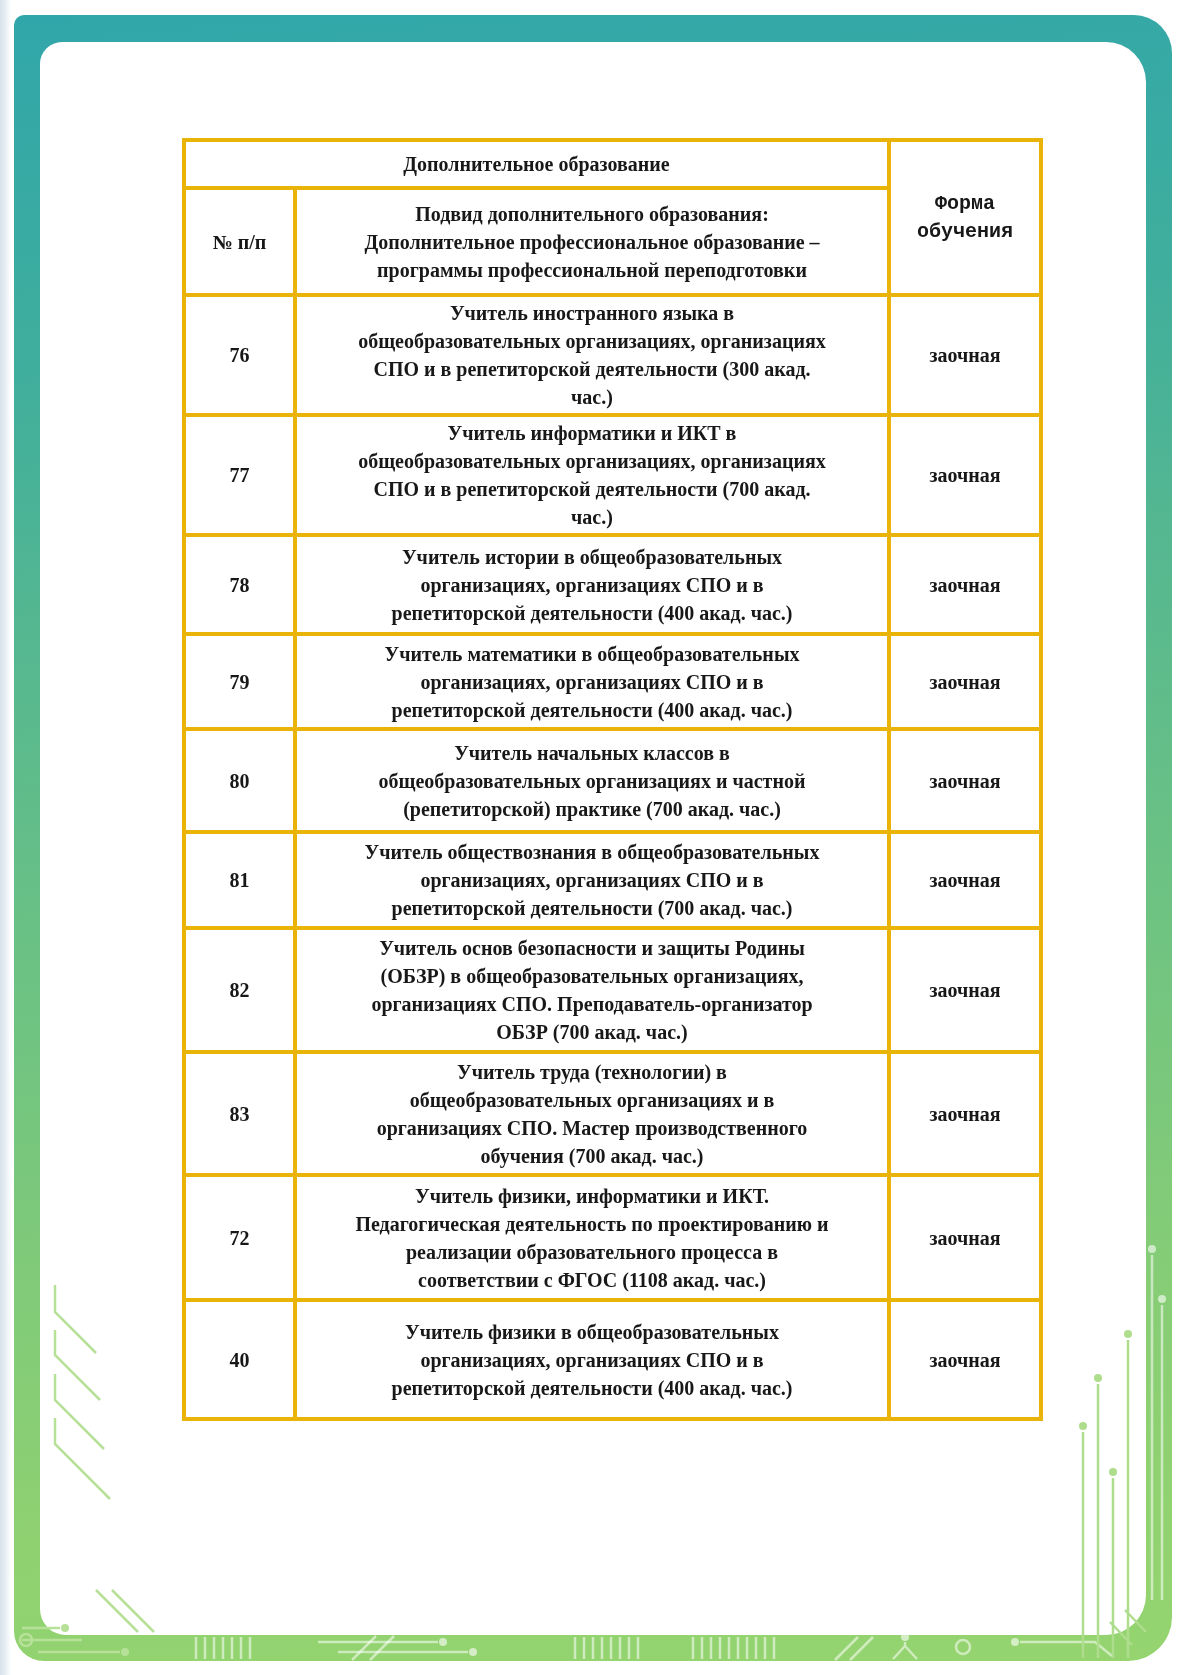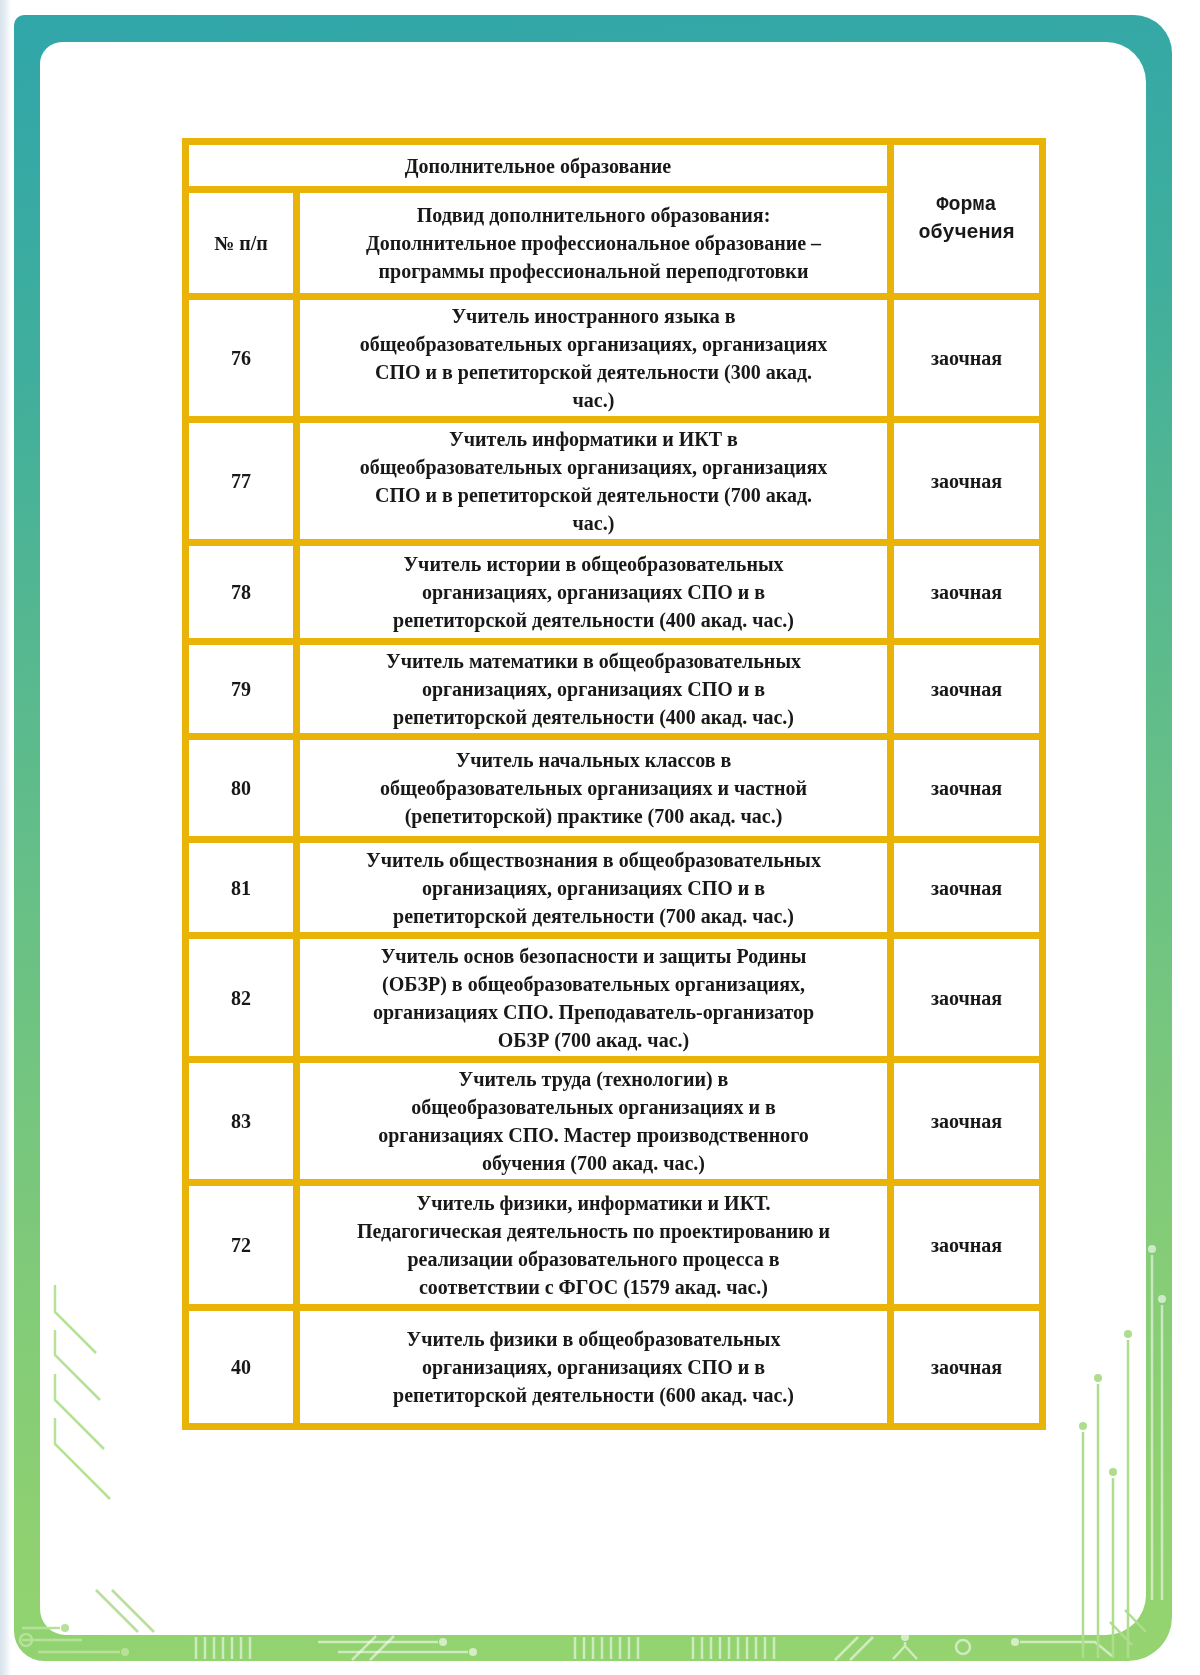--- a/index.html
+++ b/index.html
@@ -26,21 +26,21 @@
   }
   .circuits { position:absolute; left:0; top:0; pointer-events:none; }
 
   
   .edu-table {
     position:absolute; left:182px; top:138px; width:857px;
     border-collapse:collapse; table-layout:fixed;
     color:#181818;
   }
   .edu-table th, .edu-table td {
-    border:7px solid #eab308;
+    border:4px solid #eab308;
     font-weight:bold;
     font-size:20px; line-height:28px;
     text-align:center; vertical-align:middle;
     padding:2px 4px;
     overflow:hidden;
   }
   .edu-table { border:2px solid #404040; }
   .hrow1 { height:48px; }
   .hrow2 { height:107px; }
   .cell-form-header { padding-bottom:26px;font-family:Liberation Mono, monospace; }
@@ -183,24 +183,24 @@
 общеобразовательных организациях и в
 организациях СПО. Мастер производственного
 обучения (700 акад. час.)</td>
     <td class="form">заочная</td>
   </tr>
       <tr style="height: 125px;">
     <td class="num">72</td>
     <td class="program">Учитель физики, информатики и ИКТ.
 Педагогическая деятельность по проектированию и
 реализации образовательного процесса в
-соответствии с ФГОС (1579 акад. час.)</td>
+соответствии с ФГОС (1108 акад. час.)</td>
     <td class="form">заочная</td>
   </tr>
       <tr style="height: 119px;">
     <td class="num">40</td>
     <td class="program">Учитель физики в общеобразовательных
 организациях, организациях СПО и в
-репетиторской деятельности (600 акад. час.)</td>
+репетиторской деятельности (400 акад. час.)</td>
     <td class="form">заочная</td>
   </tr>
     </tbody>
 </table>
 
 </body></html>

